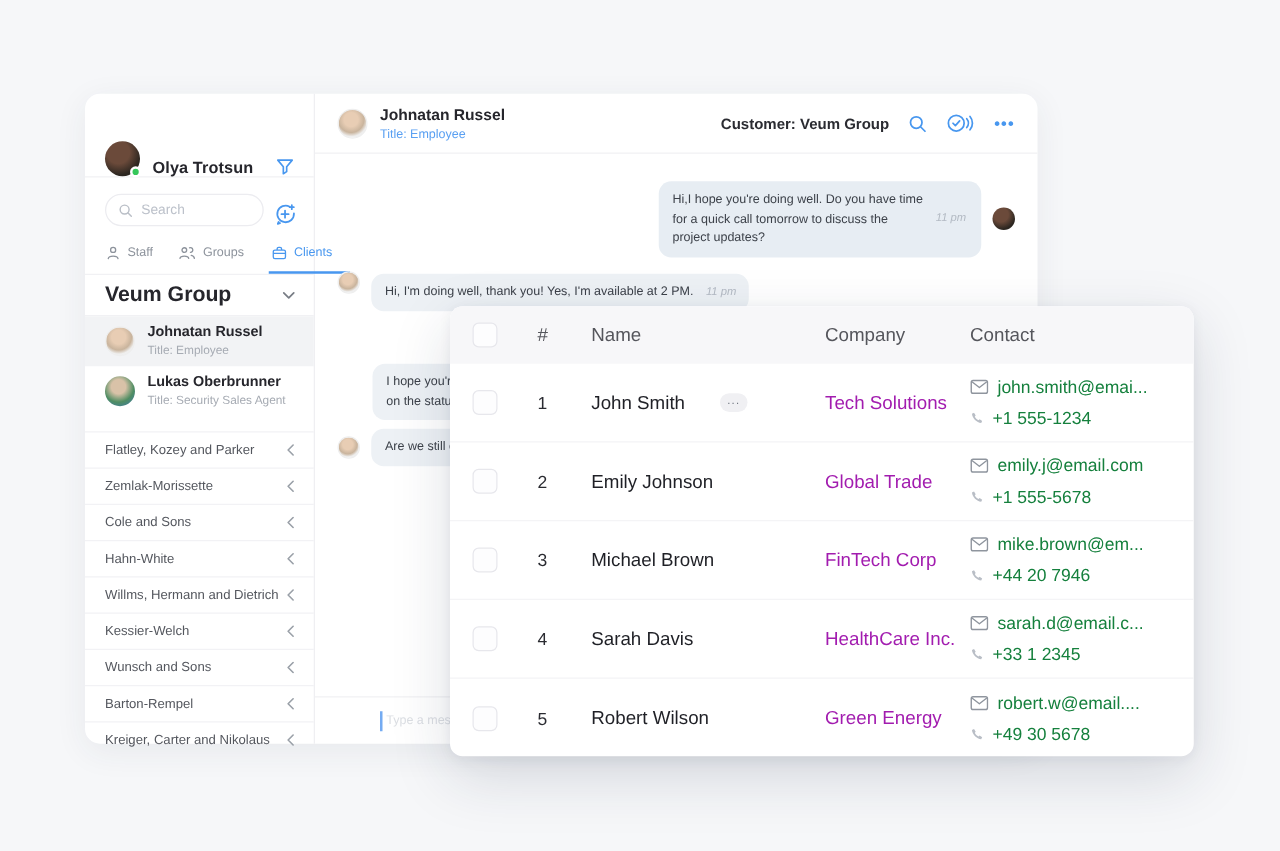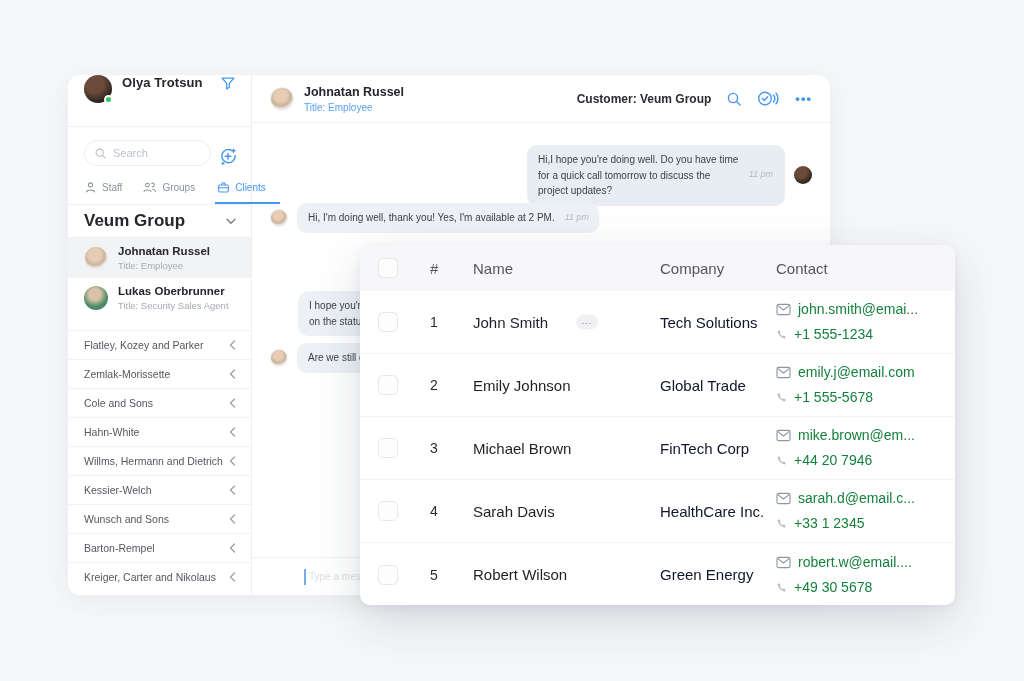--- a/index.html
+++ b/index.html
@@ -15,21 +15,21 @@
   
   .app-card {
     position:absolute; left:68px; top:75px; width:762px; height:520px;
     background:#fff; border-radius:12px;
     box-shadow:0 6px 26px rgba(40,50,70,.07);
     display:flex;
   }
 
   
   .sidebar { width:184px; flex:none; border-right:1px solid #efeff2; display:flex; flex-direction:column; }
-  .profile-row { height:52px; flex:none; display:flex; align-items:flex-start; padding:0 15px 0 16px; border-bottom:1px solid #f1f1f4; }
+  .profile-row { height:67px; flex:none; display:flex; align-items:flex-end; padding:0 15px 0 16px; border-bottom:1px solid #f1f1f4; }
   .avatar { border-radius:50%; position:relative; flex:none; }
   .avatar-olya { background:radial-gradient(circle at 38% 32%, #6b4a3a 0 35%, #2c2620 70%); }
   .avatar-olya .status { position:absolute; right:-1px; bottom:-1px; width:9px; height:9px; border-radius:50%; background:#35c75a; border:2px solid #fff; }
   .avatar-lg { width:28px; height:28px; }
   .avatar-sm { width:24px; height:24px; }
   .avatar-xs { width:18px; height:18px; }
   .avatar-john { background:radial-gradient(circle at 45% 35%, #e8cdb4 0 30%, #c9b49d 55%, #efefef 72%); border:1px solid #eee; }
   .avatar-lukas { background:radial-gradient(circle at 45% 35%, #d9c2a8 0 28%, #4f8d62 60%, #3f7ba0 90%); }
   .profile-name { font-size:13px; font-weight:700; margin-left:10px; flex:1; letter-spacing:.1px; }
 
@@ -63,21 +63,21 @@
   .more-dots { color:#4897ef; font-size:13px; font-weight:700; letter-spacing:1px; line-height:1; cursor:default; }
 
   .messages { flex:1; position:relative; }
   .msg { position:absolute; display:flex; align-items:center; gap:9px; }
   .bubble { background:#edf1f5; border-radius:10px; padding:7px 11px; font-size:10px; color:#3c4149; line-height:1.55; white-space:pre-line; }
   .msg-time { font-size:9px; color:#b3bac3; font-style:italic; flex:none; }
   .msg-out { top:22px; right:18px; }
   .msg-out .bubble { background:#e7edf3; max-width:258px; padding-right:46px; position:relative; }
   .msg-out .msg-time { position:absolute; right:12px; top:50%; transform:translateY(-50%); }
   .msg-in-1 { top:80px; left:18px; }
-  .msg-in-1 .bubble { padding-right:10px; display:flex; align-items:center; gap:10px; }
+  .msg-in-1 .bubble { padding-right:10px; display:flex; align-items:center; gap:10px;margin-top:16px; }
   .msg-in-2 { top:168px; left:46px; }
   .msg-in-3 { top:220px; left:18px; }
 
   .chat-input { position:absolute; left:0; right:0; bottom:0; height:38px; border-top:1px solid #f1f1f4; display:flex; align-items:center; padding:0 18px; }
   .caret { width:2px; height:16px; background:#74abf2; margin-left:34px; }
   .input-placeholder { font-size:10px; color:rgba(175,182,192,.45); margin-left:3px; }
 
   
   .table-card {
     position:absolute; left:360px; top:245px; width:595px; height:360px;
@@ -86,21 +86,21 @@
     z-index:5;
   }
   .t-grid { display:grid; grid-template-columns:52px 43px 187px 116px 1fr; align-items:center; padding:0 18px; }
   .t-header { height:46px; background:#f7f7f9; font-size:15px; color:#55565c; }
   .t-row { height:63px; border-bottom:1px solid #f4f4f6; }
   .t-row:last-child { border-bottom:none; }
   .checkbox { width:20px; height:20px; border:1.5px solid #e7e7ec; border-radius:5px; background:#fdfdfe; cursor:pointer; }
   .cell-num { font-size:14px; color:#2a2b31; }
   .cell-name { font-size:15px; color:#1f2026; position:relative; }
   .row-menu { position:absolute; left:103px; top:50%; transform:translateY(-50%); width:22px; height:15px; border-radius:8px; background:#f0f0f3; color:#6e747e; font-size:9px; letter-spacing:1px; display:flex; align-items:center; justify-content:center; line-height:0; padding-bottom:4px; cursor:pointer; }
-  .cell-company { font-size:15px; color:#0f172a; }
+  .cell-company { font-size:15px; color:#a21caf; }
   .cell-contact { font-size:14px; color:#15803d; }
   .contact-line { display:flex; align-items:center; gap:7px; line-height:25px; white-space:nowrap; }
 </style>
 </head>
 <body>
 
 <div class="app-card">
 
   <div class="sidebar">
 

